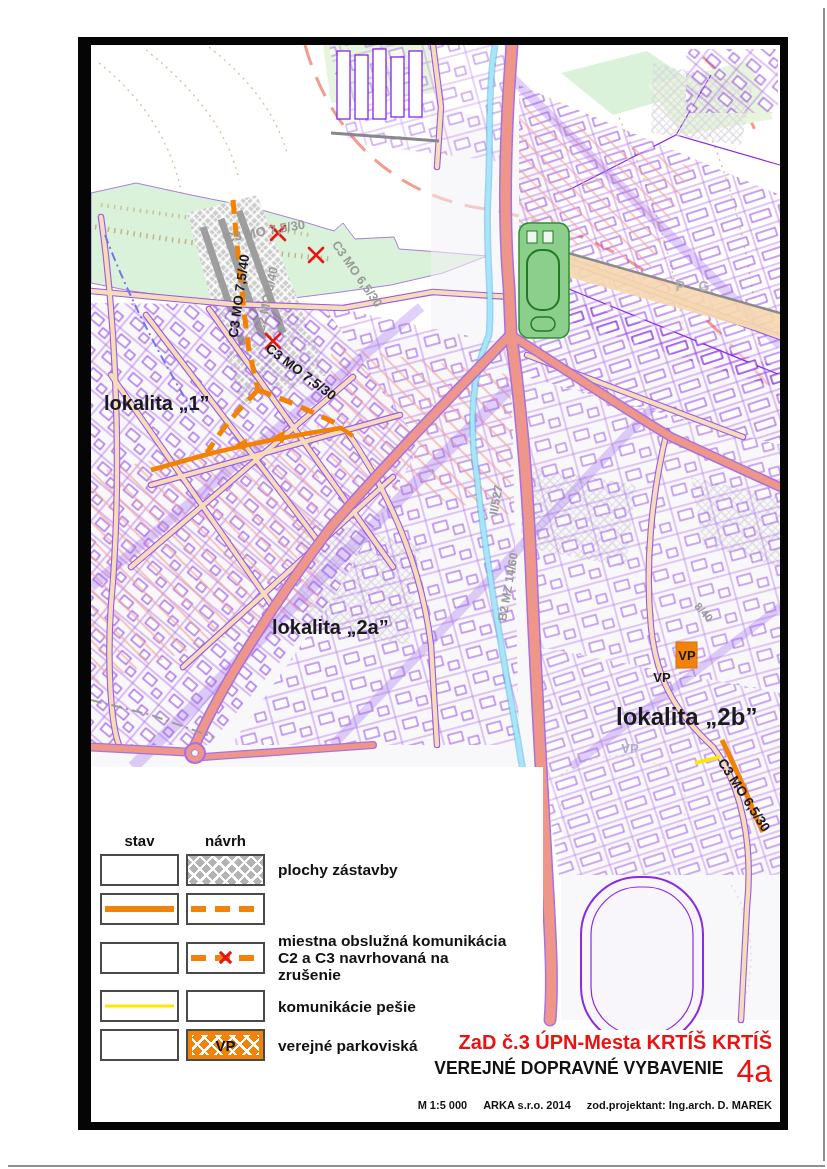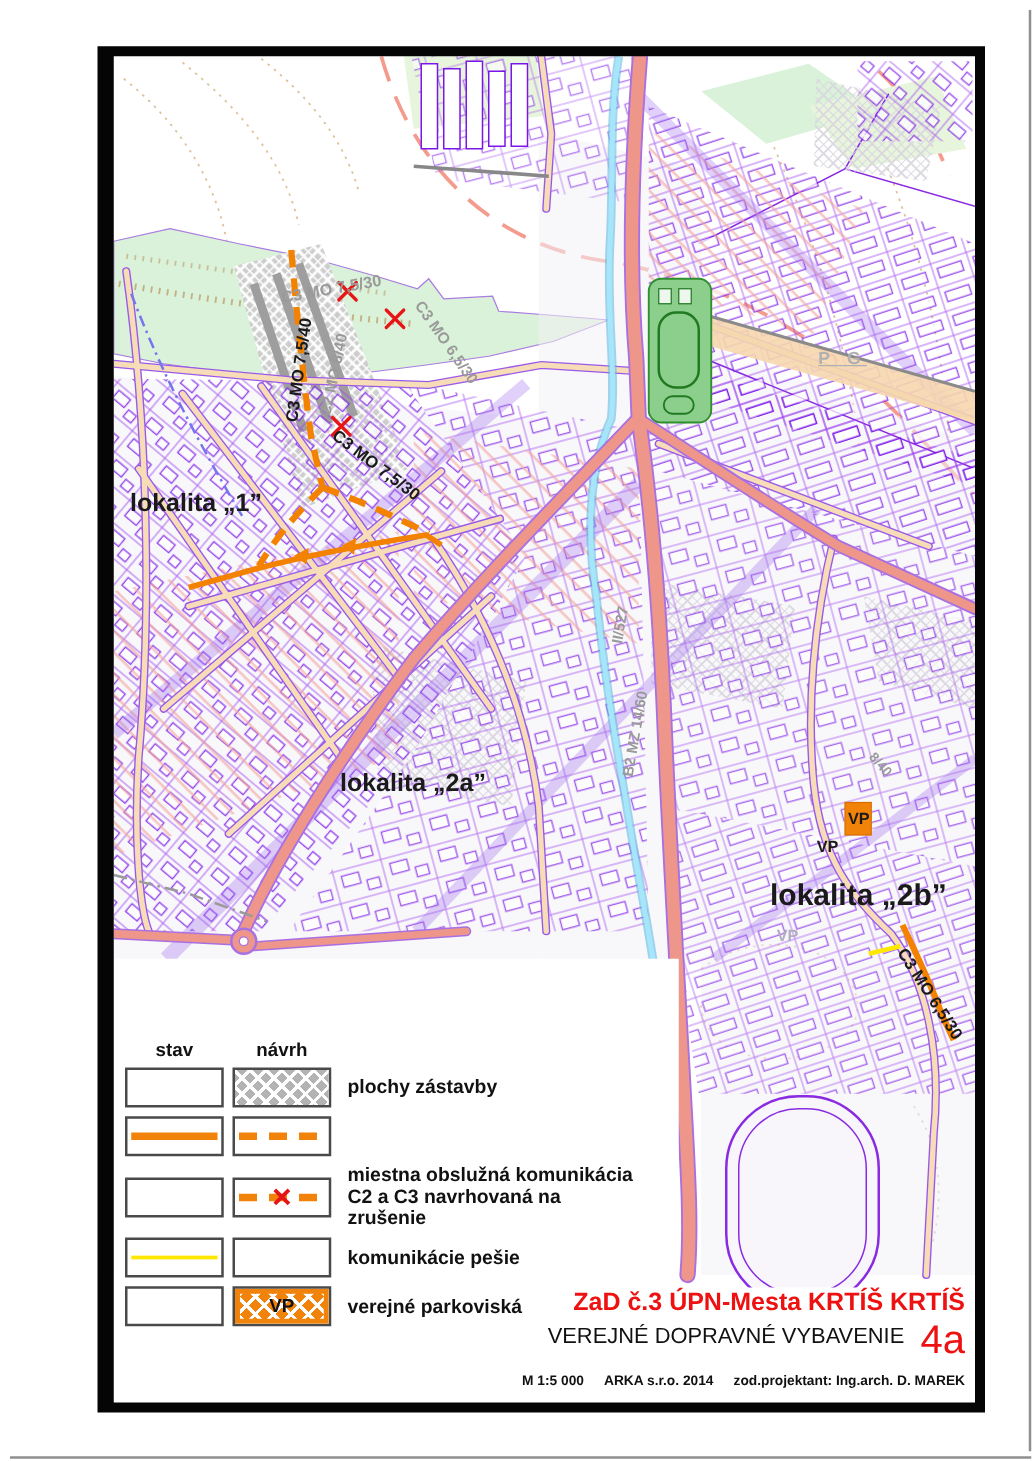--- a/index.html
+++ b/index.html
@@ -36,21 +36,21 @@
   .sw-vp{position:absolute;inset:0;background:#f2830a;}
   .sw-vp-hatch{position:absolute;inset:4px;
     background-image:repeating-linear-gradient(45deg,#fff 0 2.5px,transparent 2.5px 10px),
                      repeating-linear-gradient(-45deg,#fff 0 2.5px,transparent 2.5px 10px);}
   .sw-vp-text{position:absolute;left:0;right:0;top:50%;transform:translateY(-50%);text-align:center;
     font-weight:bold;font-size:15px;color:#111;}
   
   .titleblock{position:absolute;left:416px;top:1031px;width:356px;text-align:right;}
   .tb-title{color:#ee1111;font-size:20px;font-weight:bold;white-space:nowrap;}
   .tb-row{display:flex;justify-content:flex-end;align-items:flex-start;gap:13px;margin-top:2px;}
-  .tb-sub{font-size:17.5px;font-weight:normal;color:#111;white-space:nowrap;padding-top:2px;}
+  .tb-sub{font-size:17.5px;font-weight:bold;color:#111;white-space:nowrap;padding-top:2px;}
   .tb-sheet{font-size:32px;font-weight:normal;color:#ee1111;line-height:0.95;}
   .tb-scale{margin-top:13px;font-size:11px;font-weight:bold;color:#111;display:flex;justify-content:flex-end;gap:16px;white-space:nowrap;}
 </style>
 </head>
 <body>
 
 <div class="page">
   <div class="edge-r"></div>
   <div class="edge-b"></div>
 
@@ -283,21 +283,21 @@
 
   <div class="mlabel rot" style="left:239px;top:296px;font-size:13.5px;--r:rotate(-82deg);">C3 MO 7,5/40</div>
   <div class="mlabel rot" style="left:301px;top:372px;font-size:13.5px;--r:rotate(37deg);">C3 MO 7,5/30</div>
   <div class="mlabel rot" style="left:744px;top:795px;font-size:13.5px;--r:rotate(57deg);">C3 MO 6,5/30</div>
 
   <div class="mlabel rot gray" style="left:265px;top:231px;font-size:13px;--r:rotate(-10deg);">C3 MO 7,5/30</div>
   <div class="mlabel rot gray" style="left:267px;top:300px;font-size:12.5px;--r:rotate(-78deg);">C2 MO 8/40</div>
   <div class="mlabel rot gray" style="left:357px;top:274px;font-size:12.5px;--r:rotate(55deg);">C3 MO 6,5/30</div>
   <div class="mlabel rot gray" style="left:496px;top:500px;font-size:12px;--r:rotate(-80deg);">II/527</div>
   <div class="mlabel rot gray" style="left:508px;top:587px;font-size:12px;--r:rotate(-80deg);">B2 MZ 14/60</div>
-  <div class="mlabel rot gray" style="left:674px;top:286px;font-size:14px;letter-spacing:5px;--r:rotate(0deg);color:#b0b0b0;text-decoration:underline;">P G</div>
+  <div class="mlabel rot gray" style="left:695px;top:286px;font-size:14px;letter-spacing:5px;--r:rotate(0deg);color:#b0b0b0;">P G</div>
   <div class="mlabel rot gray" style="left:704px;top:612px;font-size:11px;--r:rotate(48deg);">8/40</div>
   <div class="mlabel rot lgray" style="left:630px;top:748px;font-size:13px;--r:rotate(0deg);">VP</div>
 
   <div class="mlabel rot" style="left:687px;top:655px;font-size:13px;--r:rotate(0deg);">VP</div>
   <div class="mlabel rot" style="left:662px;top:677px;font-size:13px;--r:rotate(0deg);">VP</div>
 
   <div class="legend">
     <div class="lheads">
       <span class="h1">stav</span>
       <span class="h2">návrh</span>

